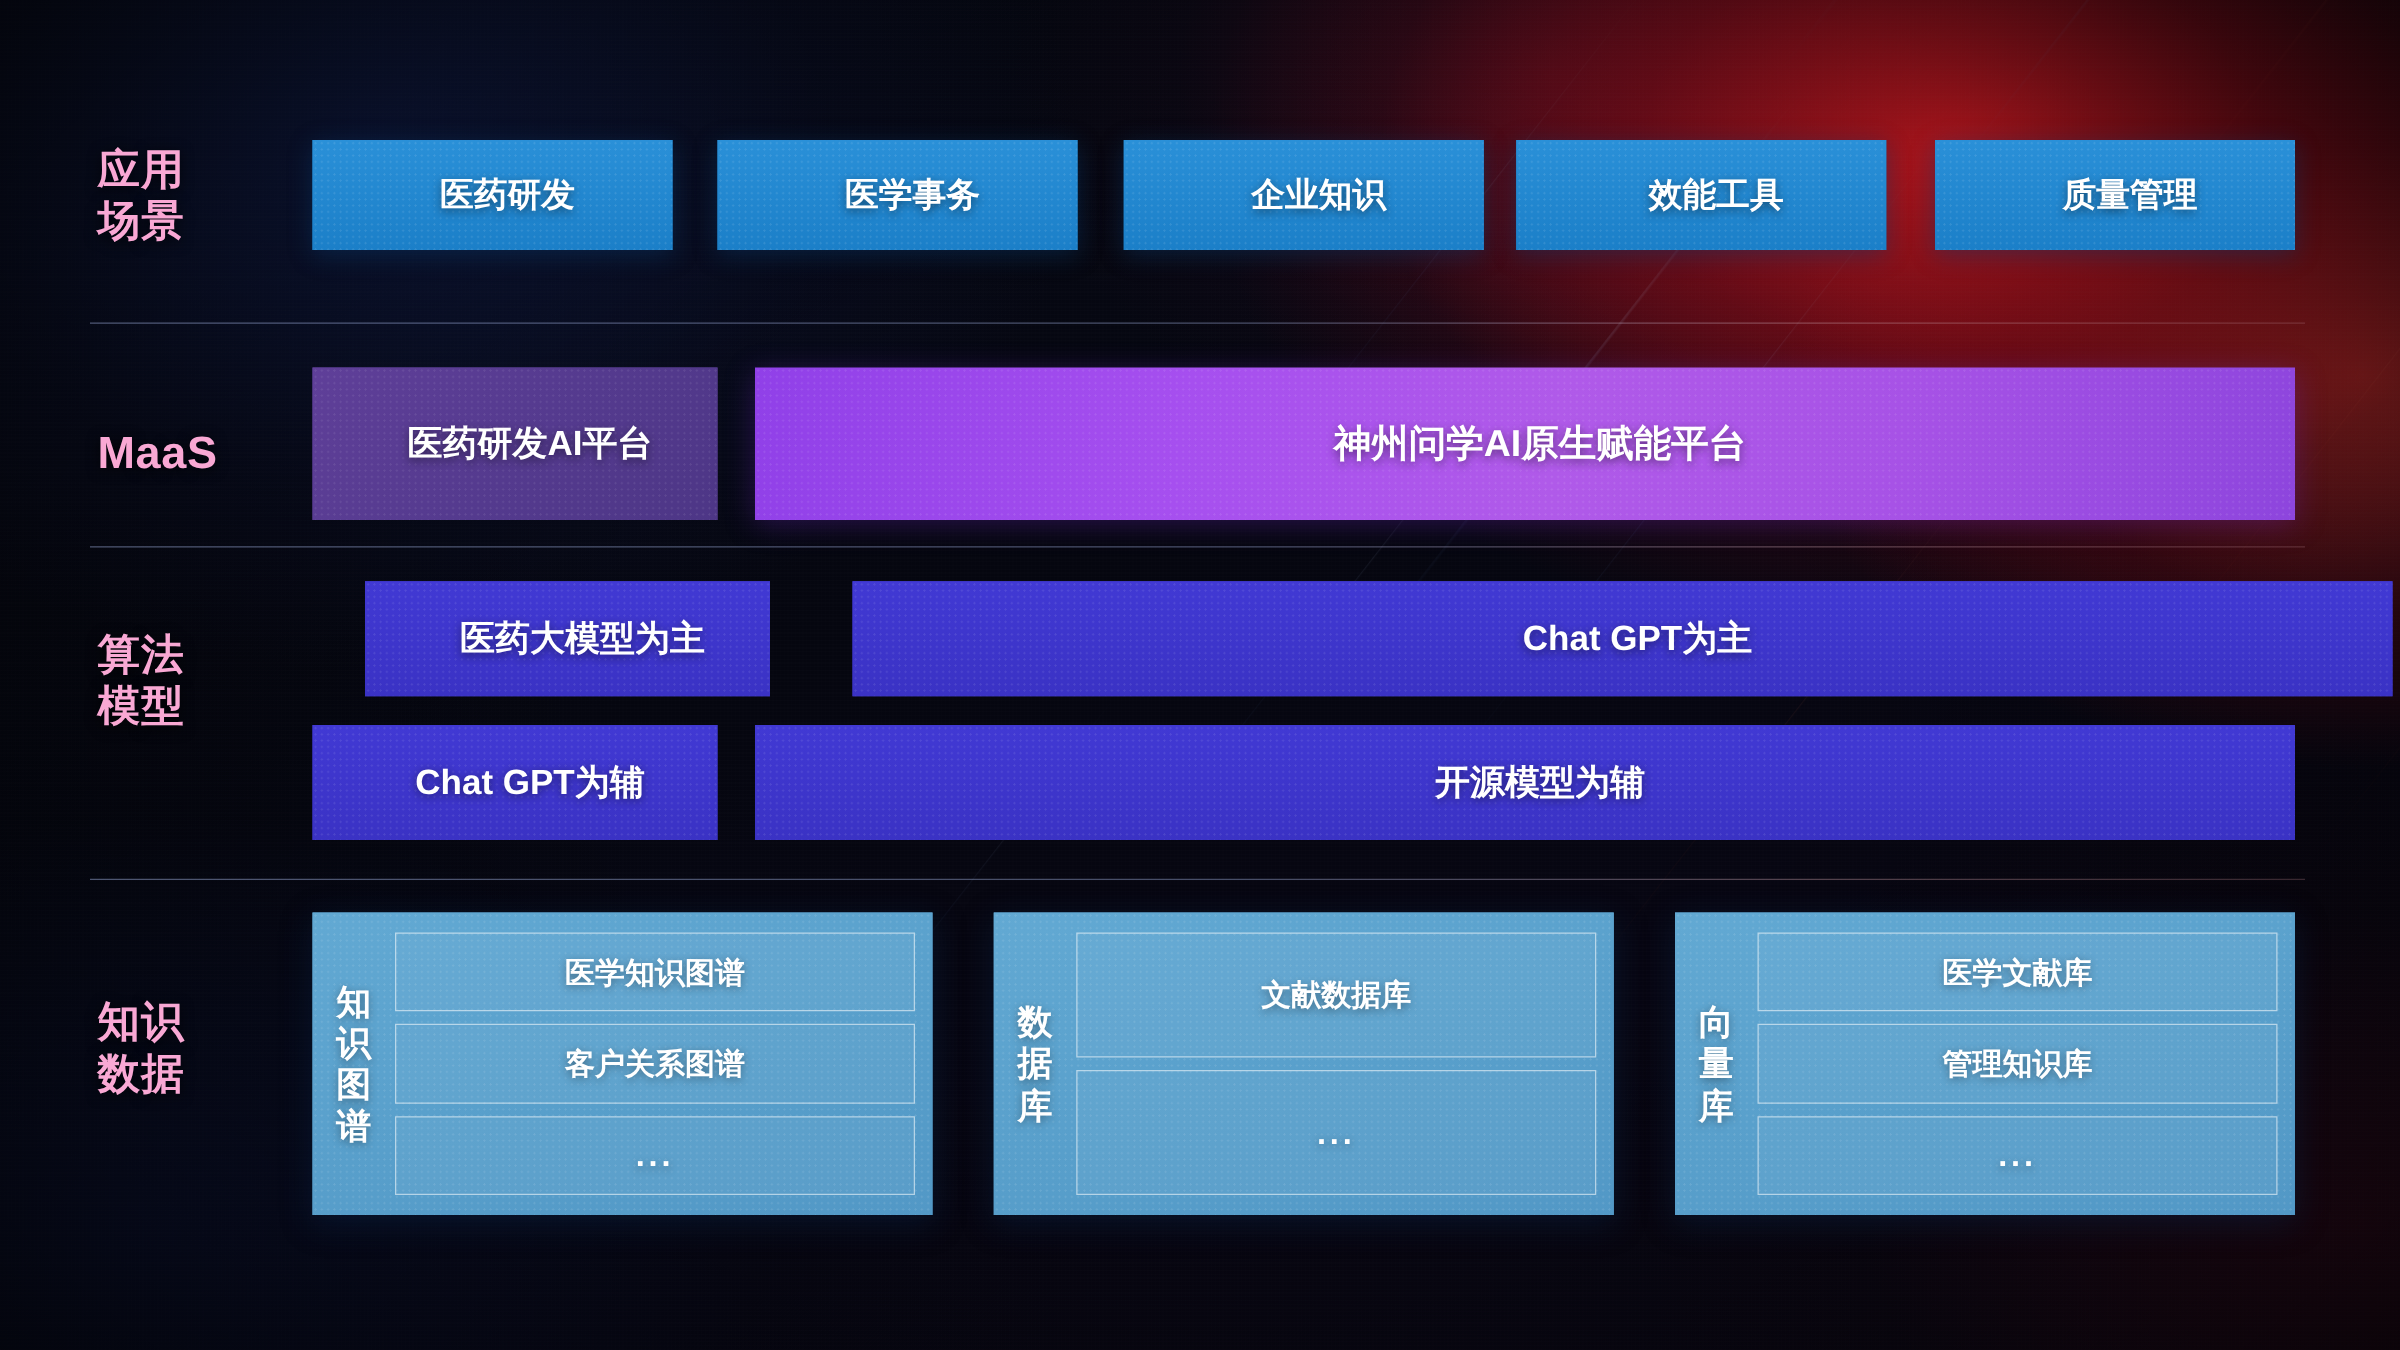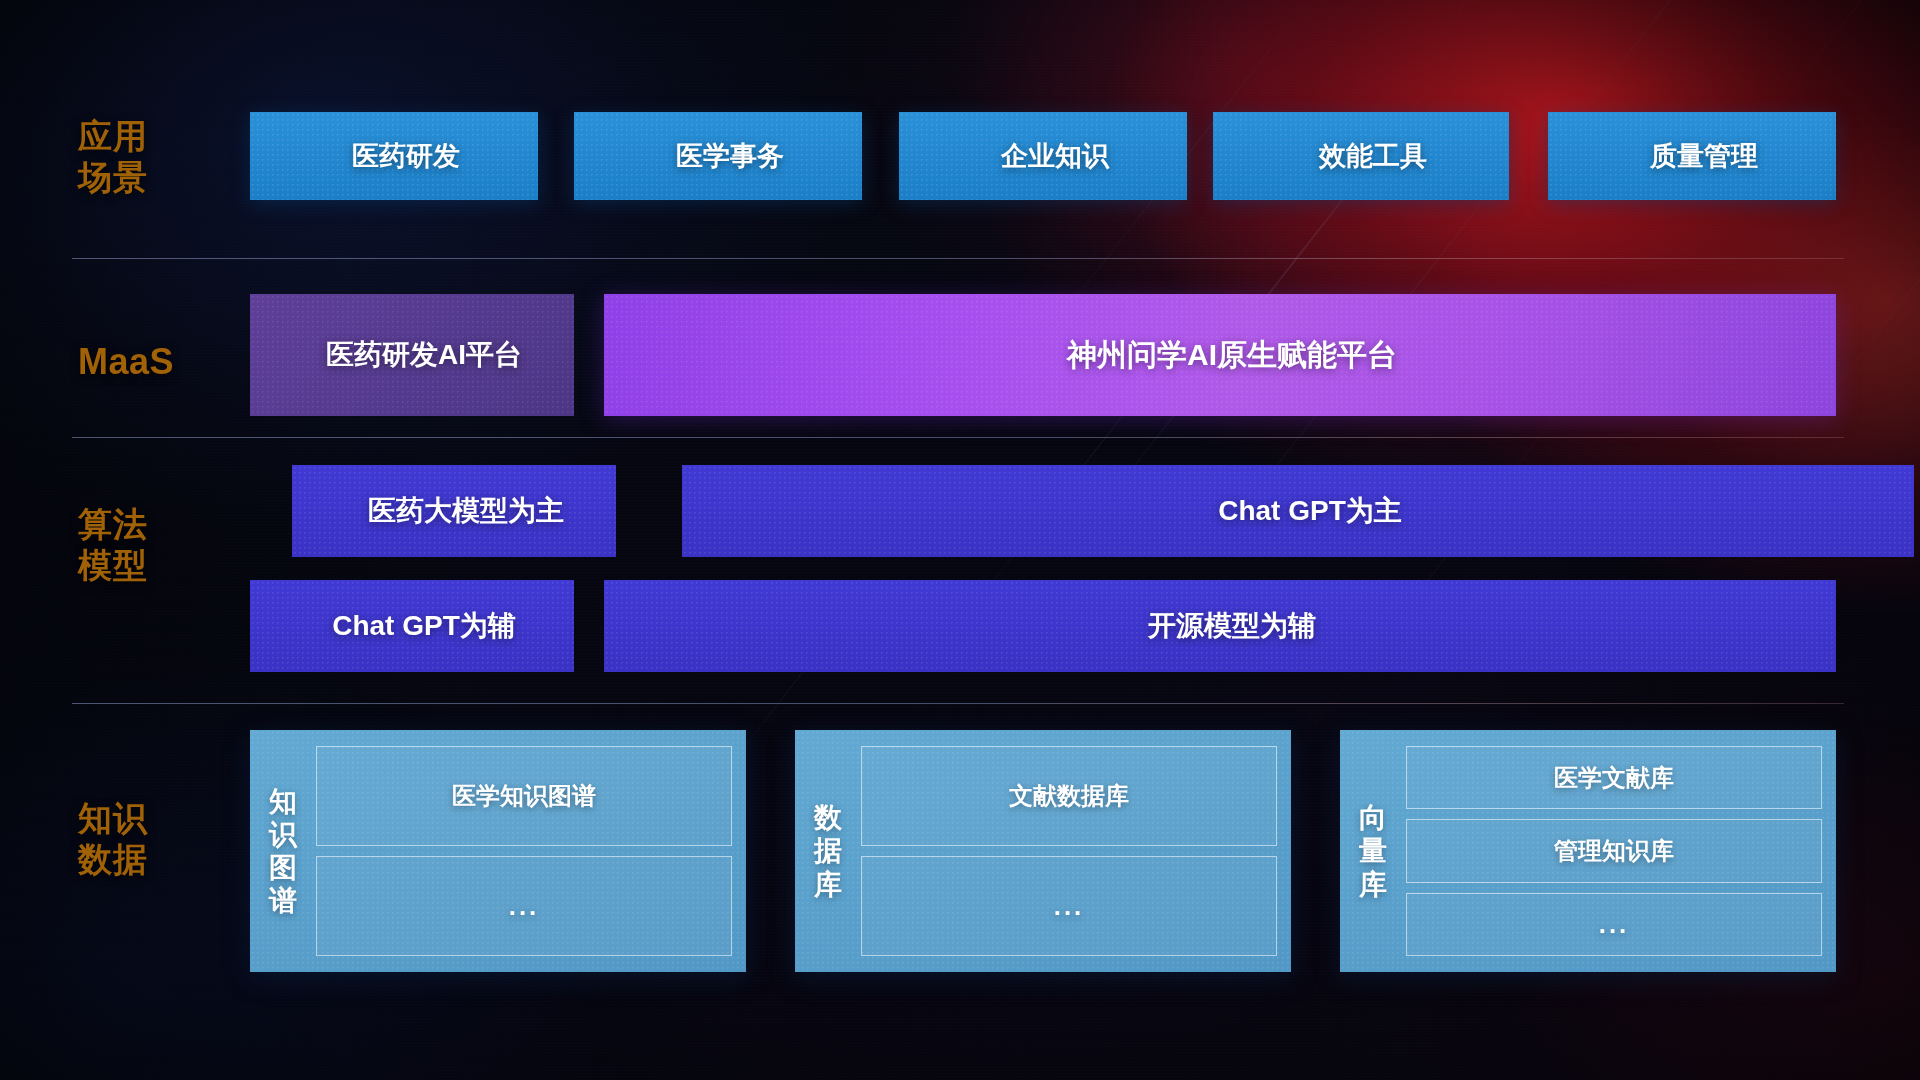--- a/index.html
+++ b/index.html
@@ -45,21 +45,21 @@
   }
 
   
   #content { position:absolute; inset:0; z-index:2; }
 
   .row { position:absolute; left:0; width:1920px; }
 
   .row-label {
     position:absolute;
     left:78px; width:140px;
-    color:#a16207;
+    color:#f9a8d4;
     font-weight:700;
     font-size:34px;
     line-height:1.22;
     letter-spacing:1px;
     text-align:left;
     text-shadow:0 2px 10px rgba(0,0,0,.75);
   }
   .row-label.latin { font-size:36px; letter-spacing:.5px; }
 
   .divider {
@@ -233,20 +233,21 @@
 
     <div class="kpanel" style="left:250px;width:496px;">
       <div class="kpanel-title">
         <span>知</span>
         <span>识</span>
         <span>图</span>
         <span>谱</span>
       </div>
       <div class="kpanel-items">
         <div class="kitem">医学知识图谱</div>
+        <div class="kitem">客户关系图谱</div>
         <div class="kitem ellipsis">...</div>
       </div>
     </div>
 
     <div class="kpanel" style="left:795px;width:496px;">
       <div class="kpanel-title">
         <span>数</span>
         <span>据</span>
         <span>库</span>
       </div>

